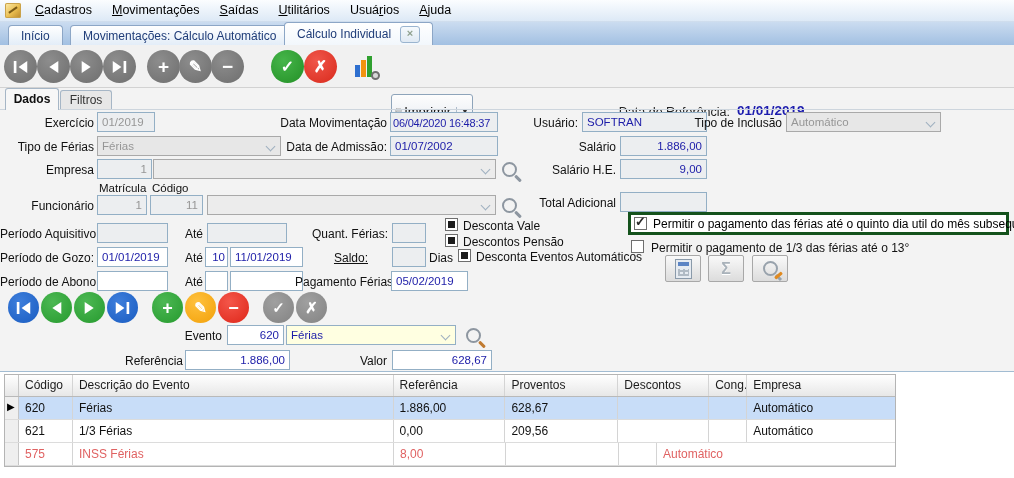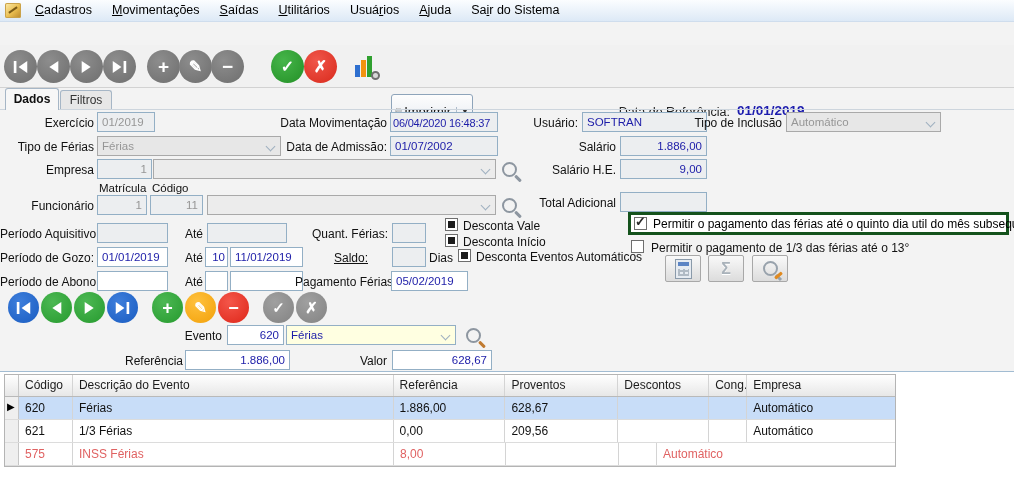--- a/index.html
+++ b/index.html
@@ -100,23 +100,34 @@
 <div class="screen">
 
   <div class="menubar">
     <div class="appicon"></div>
     <div class="menu-item"><u>C</u>adastros</div>
     <div class="menu-item"><u>M</u>ovimentações</div>
     <div class="menu-item"><u>S</u>aídas</div>
     <div class="menu-item"><u>U</u>tilitários</div>
     <div class="menu-item">Usuá<u>r</u>ios</div>
     <div class="menu-item"><u>A</u>juda</div>
-    <div class="menu-item">Sa<u>i</u>r do Sistema</div>
-  </div>
-
+  </div>
+
+  <div class="tabstrip">
+    <div class="doc-tab" style="left:8px;">
+        <span>Início</span>
+      </div>
+    <div class="doc-tab" style="left:70px;">
+        <span>Movimentações: Cálculo Automático</span>
+      </div>
+    <div class="doc-tab active" style="left:284px;">
+      <span>Cálculo Individual</span>
+      <span class="tab-close">×</span>
+    </div>
+  </div>
 
   <div class="toolbar">
     <div class="circle c-gray" style="left:4px;">
       <svg class="navsvg" viewBox="0 0 12 10">
           <rect x="0.4" y="0" width="2.2" height="10"></rect>
           <path d="M11.6 0 L4.4 5 L11.6 10 Z"></path>
         </svg>
     </div>
     <div class="circle c-gray" style="left:37px;">
       <svg class="navsvg" viewBox="0 0 12 10">
@@ -238,21 +249,21 @@
   <div class="lbl" style="left:295px;top:275px;width:93px;">Pagamento Férias:</div>
   <div class="fld white" style="left:391px;top:271px;width:77px;">05/02/2019</div>
 
   <span class="cb" style="left:445px;top:218px;">
       <span class="cb-fill"></span>
     </span>
   <div class="cb-label" style="left:463px;top:219px;">Desconta Vale</div>
   <span class="cb" style="left:445px;top:234px;">
       <span class="cb-fill"></span>
     </span>
-  <div class="cb-label" style="left:463px;top:235px;">Desconta Início</div>
+  <div class="cb-label" style="left:463px;top:235px;">Descontos Pensão</div>
   <span class="cb" style="left:458px;top:249px;">
       <span class="cb-fill"></span>
     </span>
   <div class="cb-label" style="left:476px;top:250px;">Desconta Eventos Automáticos</div>
 
   <div class="green-box">
     <span class="cb">
         <span class="cb-check">✓</span>
       </span>
     <span class="gb-label">Permitir o pagamento das férias até o quinto dia util do mês subsequente</span>

